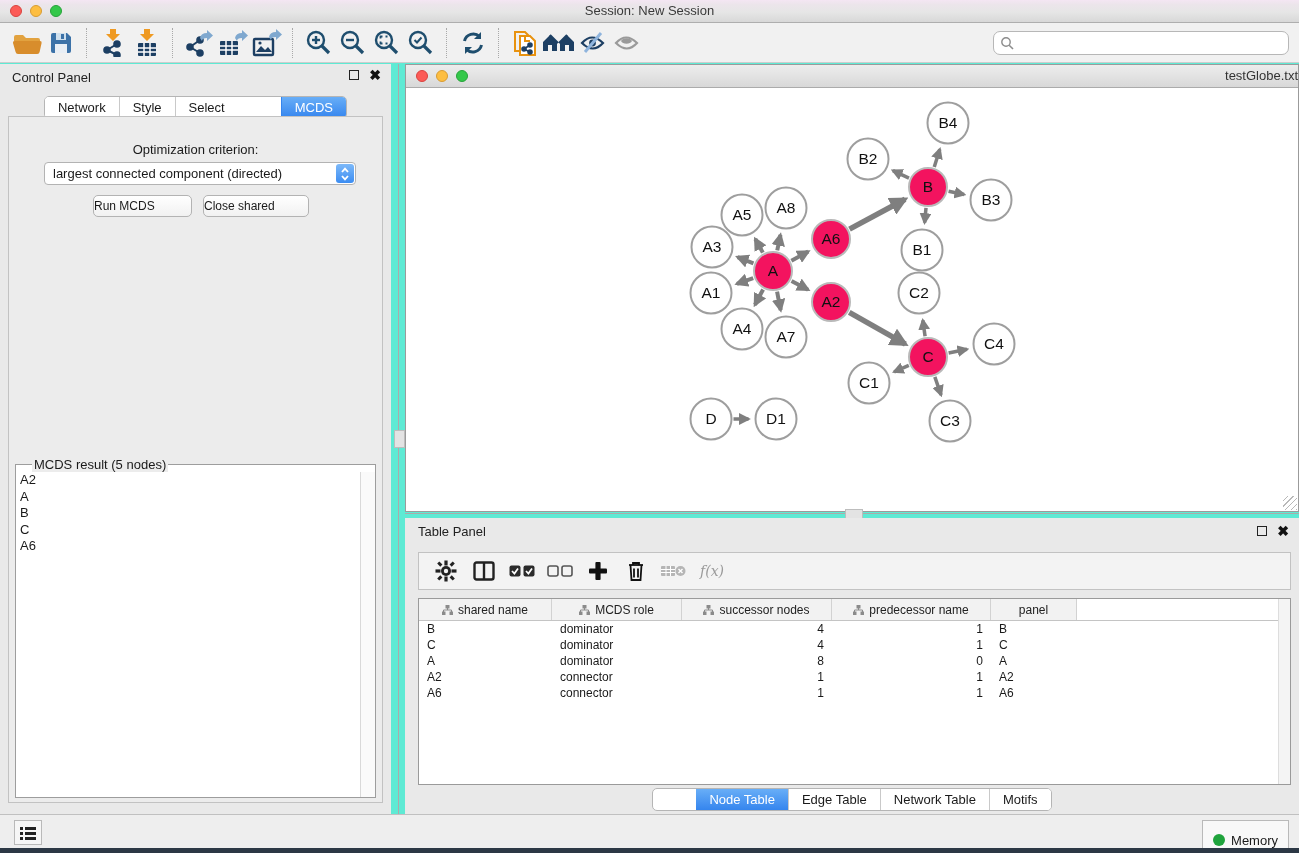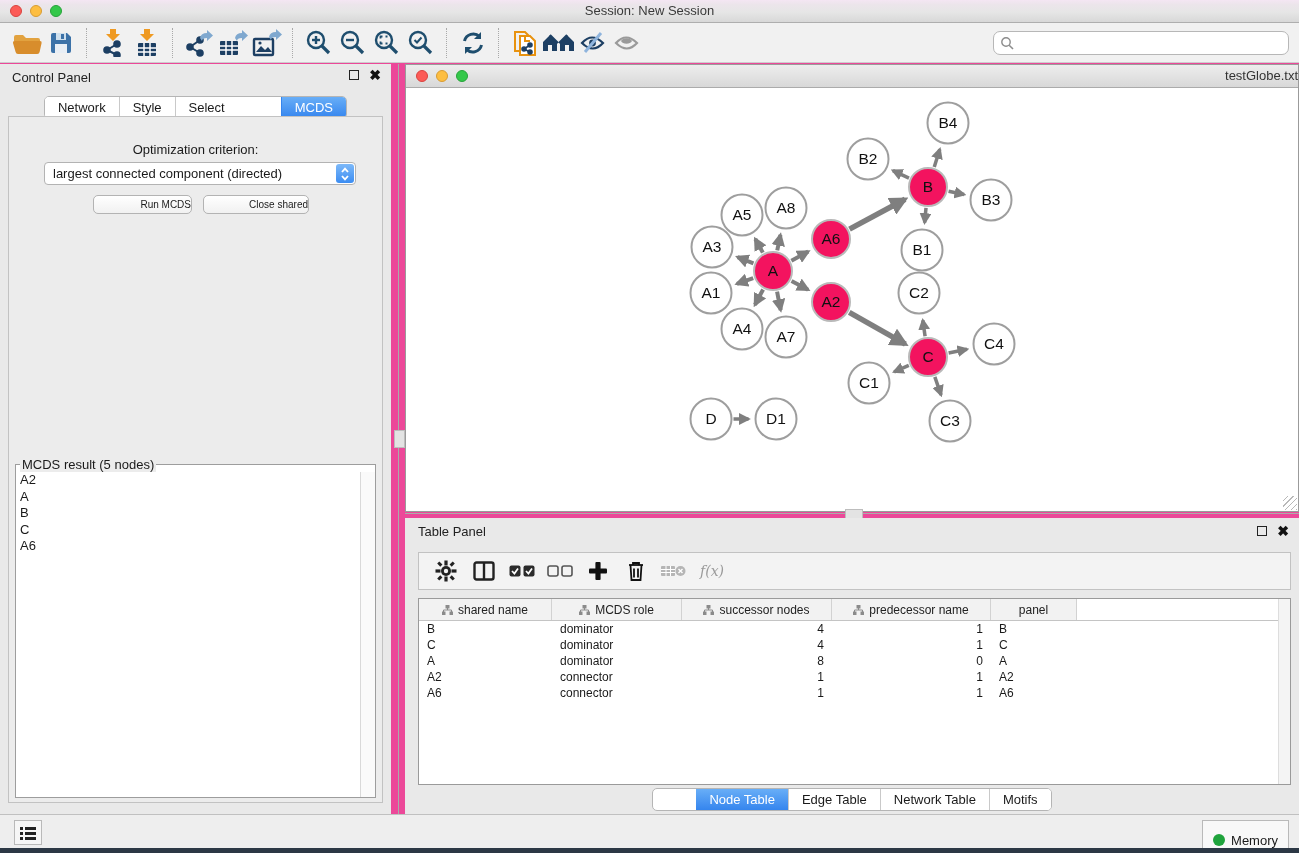--- a/index.html
+++ b/index.html
@@ -1,16 +1,16 @@
 <!DOCTYPE html>
 <html><head>
 <meta charset="utf-8">
 <style>
   html,body{margin:0;padding:0;}
-  #root{position:relative;width:1299px;height:853px;background:#ec4899;
+  #root{position:relative;width:1299px;height:853px;background:#5eead4;
         font-family:"Liberation Sans",sans-serif;overflow:hidden;
         -webkit-font-smoothing:antialiased;color:#1a1a1a;}
   
   .titlebar{position:absolute;top:0;left:0;right:0;height:22px;
     background:linear-gradient(#f4e6f3 0%,#ece5eb 20%,#e6e6e6 55%,#d8d8d8 100%);
     border-bottom:1px solid #aeaeae;}
   .lights{position:absolute;left:10px;top:5px;display:flex;gap:8px;}
   .light{width:12px;height:12px;border-radius:50%;}
   .light.red{background:#fc5b57;border:1px solid #d9433f;box-sizing:border-box;}
   .light.yellow{background:#fdbe41;border:1px solid #d89c33;box-sizing:border-box;}
@@ -39,26 +39,26 @@
   .ctrl-tabs{position:absolute;top:32px;left:0;right:0;text-align:center;}
   .ctrl-content{position:absolute;left:8px;right:8px;top:52px;bottom:12px;
     border:1px solid #c2c2c2;background:#ececec;}
   .opt-label{position:absolute;top:25px;left:0;right:0;text-align:center;font-size:13px;}
   .combo{position:absolute;left:35px;top:45px;width:312px;height:23px;background:#fff;
     border:1px solid #b3b3b3;border-radius:4px;box-sizing:border-box;font-size:13px;
     display:flex;align-items:center;padding-left:8px;cursor:pointer;}
   .combo .stepper{position:absolute;right:1px;top:1px;bottom:1px;width:18px;border-radius:3px;
     background:linear-gradient(#7db9f9,#3c8df2);display:flex;align-items:center;justify-content:center;}
   .btn{display:inline-block;border:1px solid #b3b3b3;border-radius:5px;
-    background:linear-gradient(#ffffff,#f1f1f1);font-size:10px;padding:3px 0;text-align:right;cursor:pointer;}
+    background:linear-gradient(#ffffff,#f1f1f1);font-size:12px;padding:3px 0;text-align:left;cursor:pointer;}
   #run-btn{position:absolute;left:84px;top:78px;width:97px;}
   #closepanel-btn{position:absolute;left:194px;top:78px;width:104px;}
   fieldset.result{position:absolute;left:6px;right:6px;top:340px;bottom:4px;margin:0;padding:0;
     border:1px solid #9d9d9d;background:#fff;}
-  fieldset.result legend{font-size:13px;padding:0 2px;margin-left:4px;background:#ececec;}
+  fieldset.result legend{font-size:13px;padding:0 2px;margin-left:16px;background:#ececec;}
   .result-list{position:absolute;left:0;right:14px;top:0;bottom:0;overflow:hidden;}
   .result-list div{font-size:13px;padding:0 4px;line-height:16.5px;}
   .result-scroll{position:absolute;right:0;top:0;bottom:0;width:14px;border-left:1px solid #d9d9d9;background:#fafafa;}
   
   .vdivider{position:absolute;left:398px;top:64px;bottom:38px;width:1px;background:#ababab;}
   .vhandle{position:absolute;left:394px;top:430px;width:9px;height:16px;background:#e3e3e3;border:1px solid #bdbdbd;}
   .hdivider{position:absolute;left:405px;right:0;top:513px;height:1px;background:#ababab;}
   .hhandle{position:absolute;left:845px;top:509px;width:16px;height:9px;background:#e3e3e3;border:1px solid #bdbdbd;}
   
   .netframe{position:absolute;left:405px;top:64px;right:0;height:448px;border:1px solid #9b9b9b;

